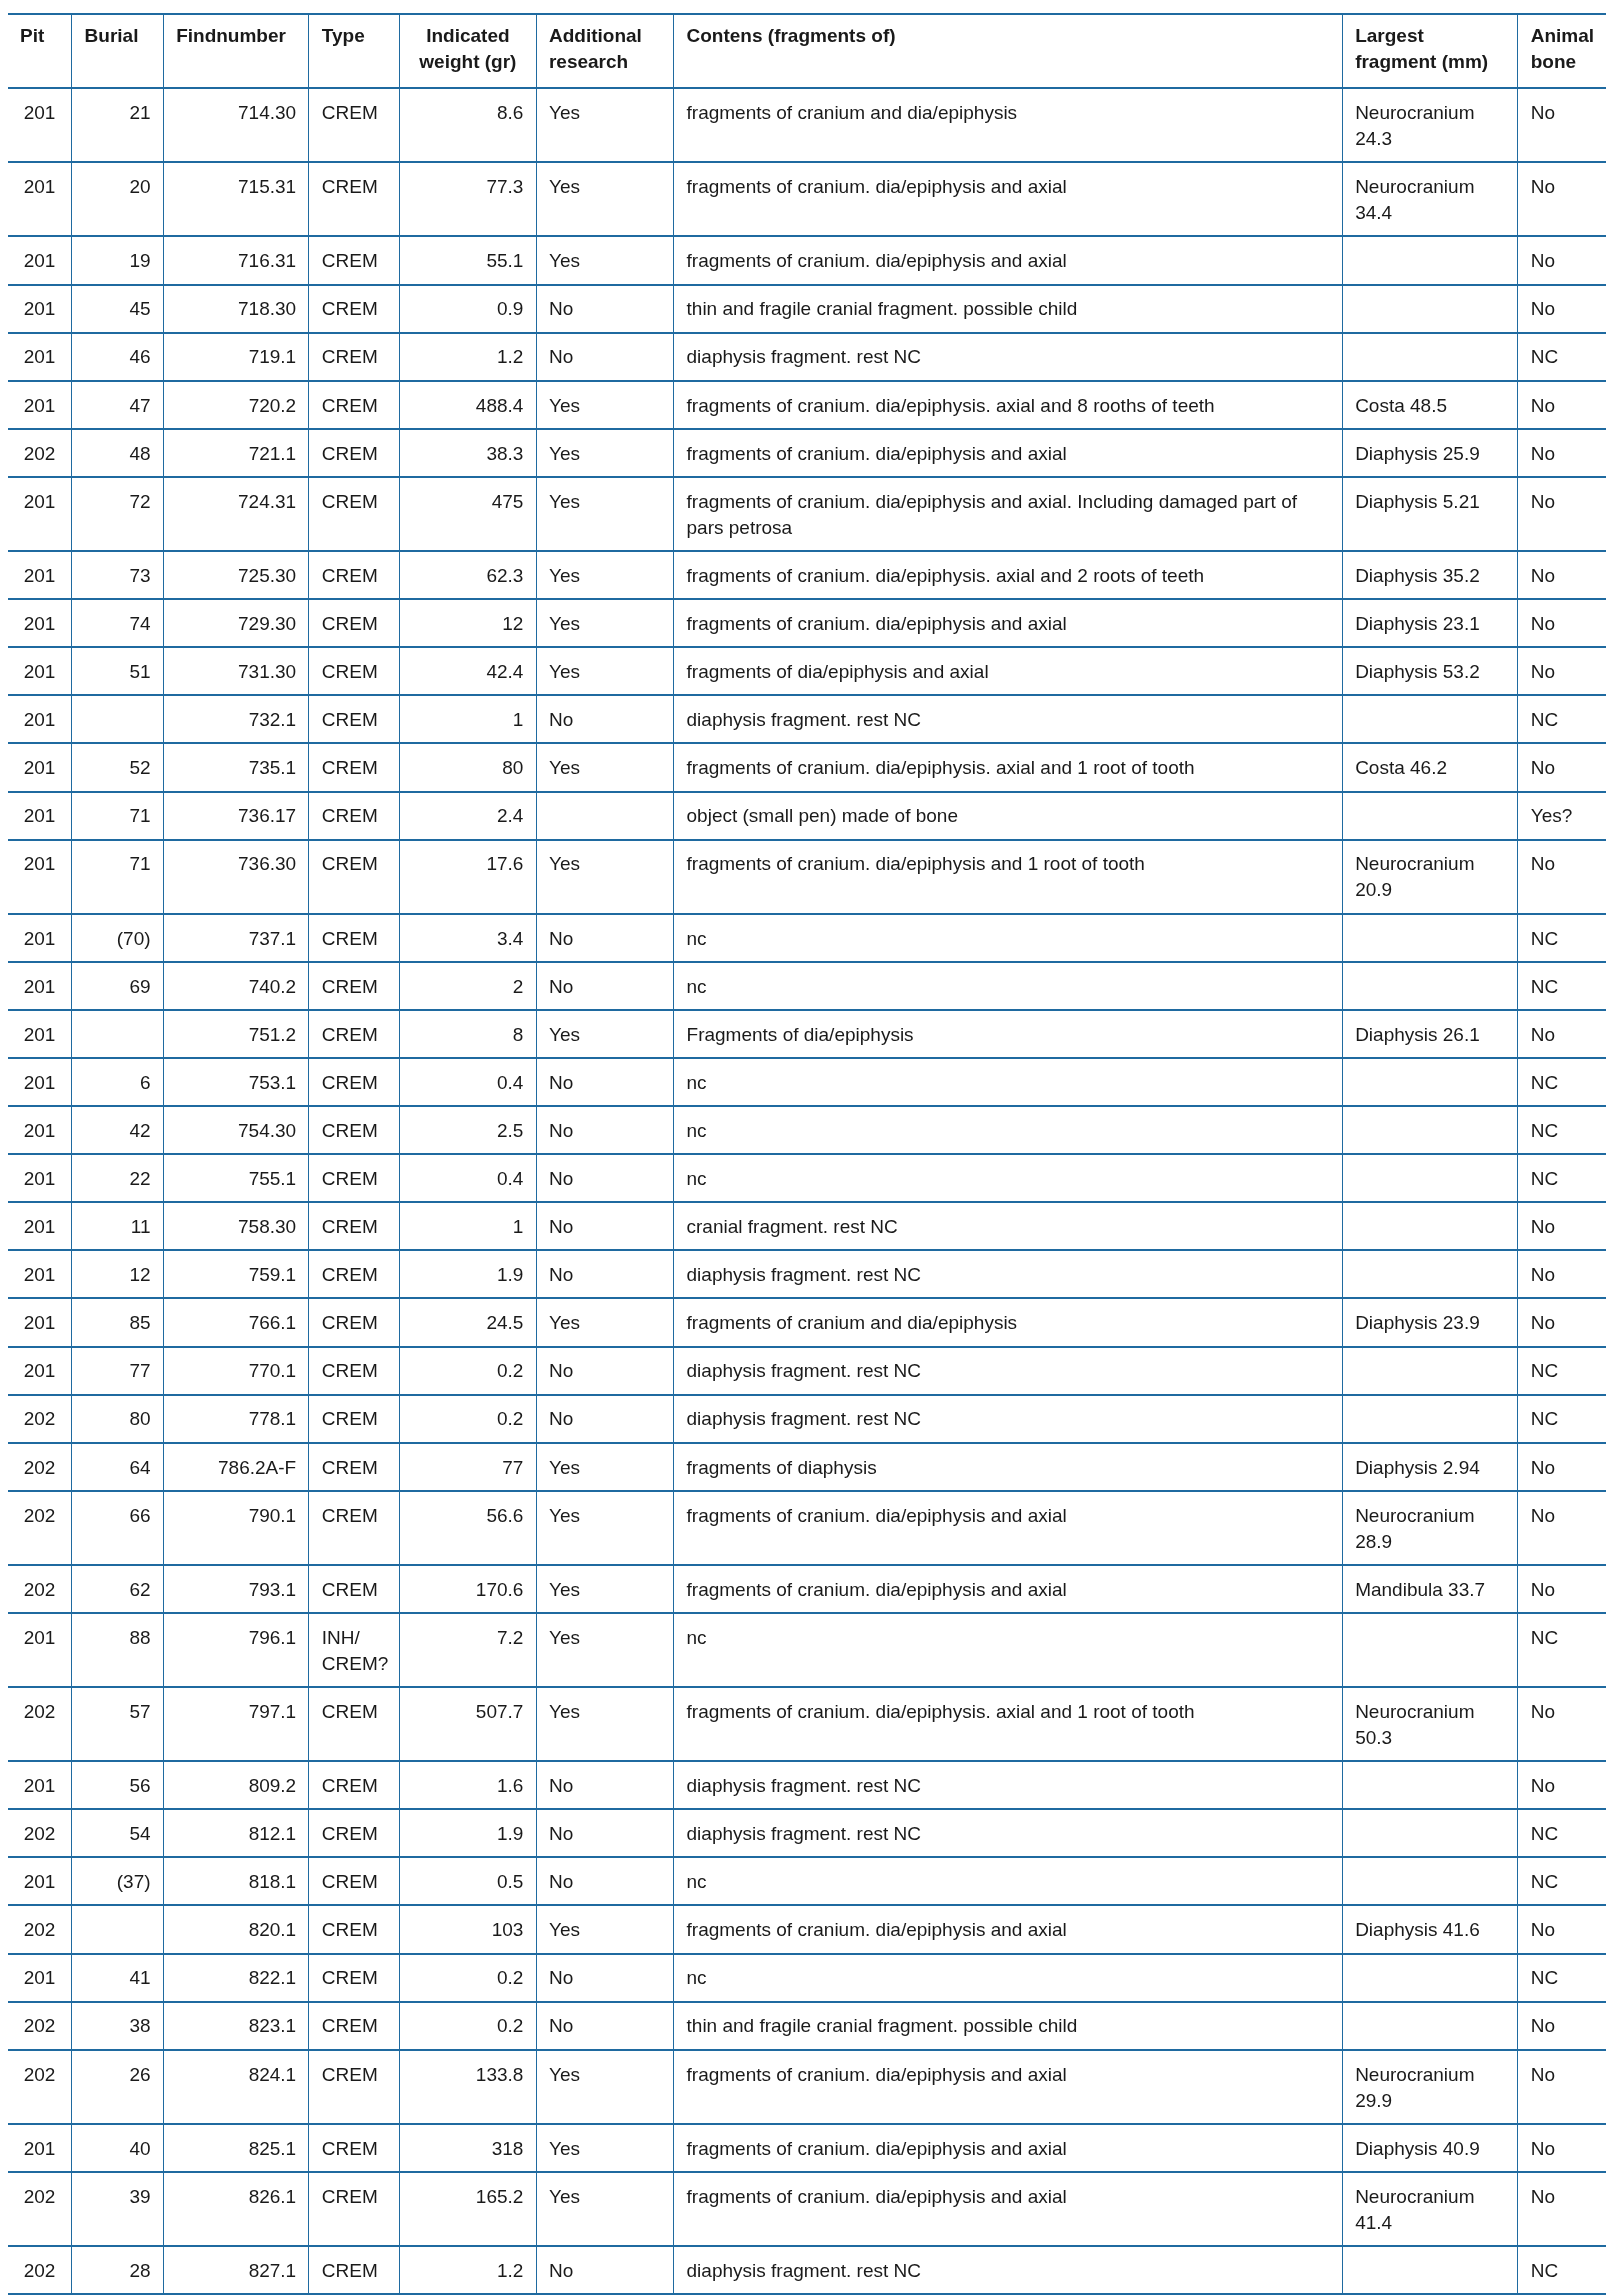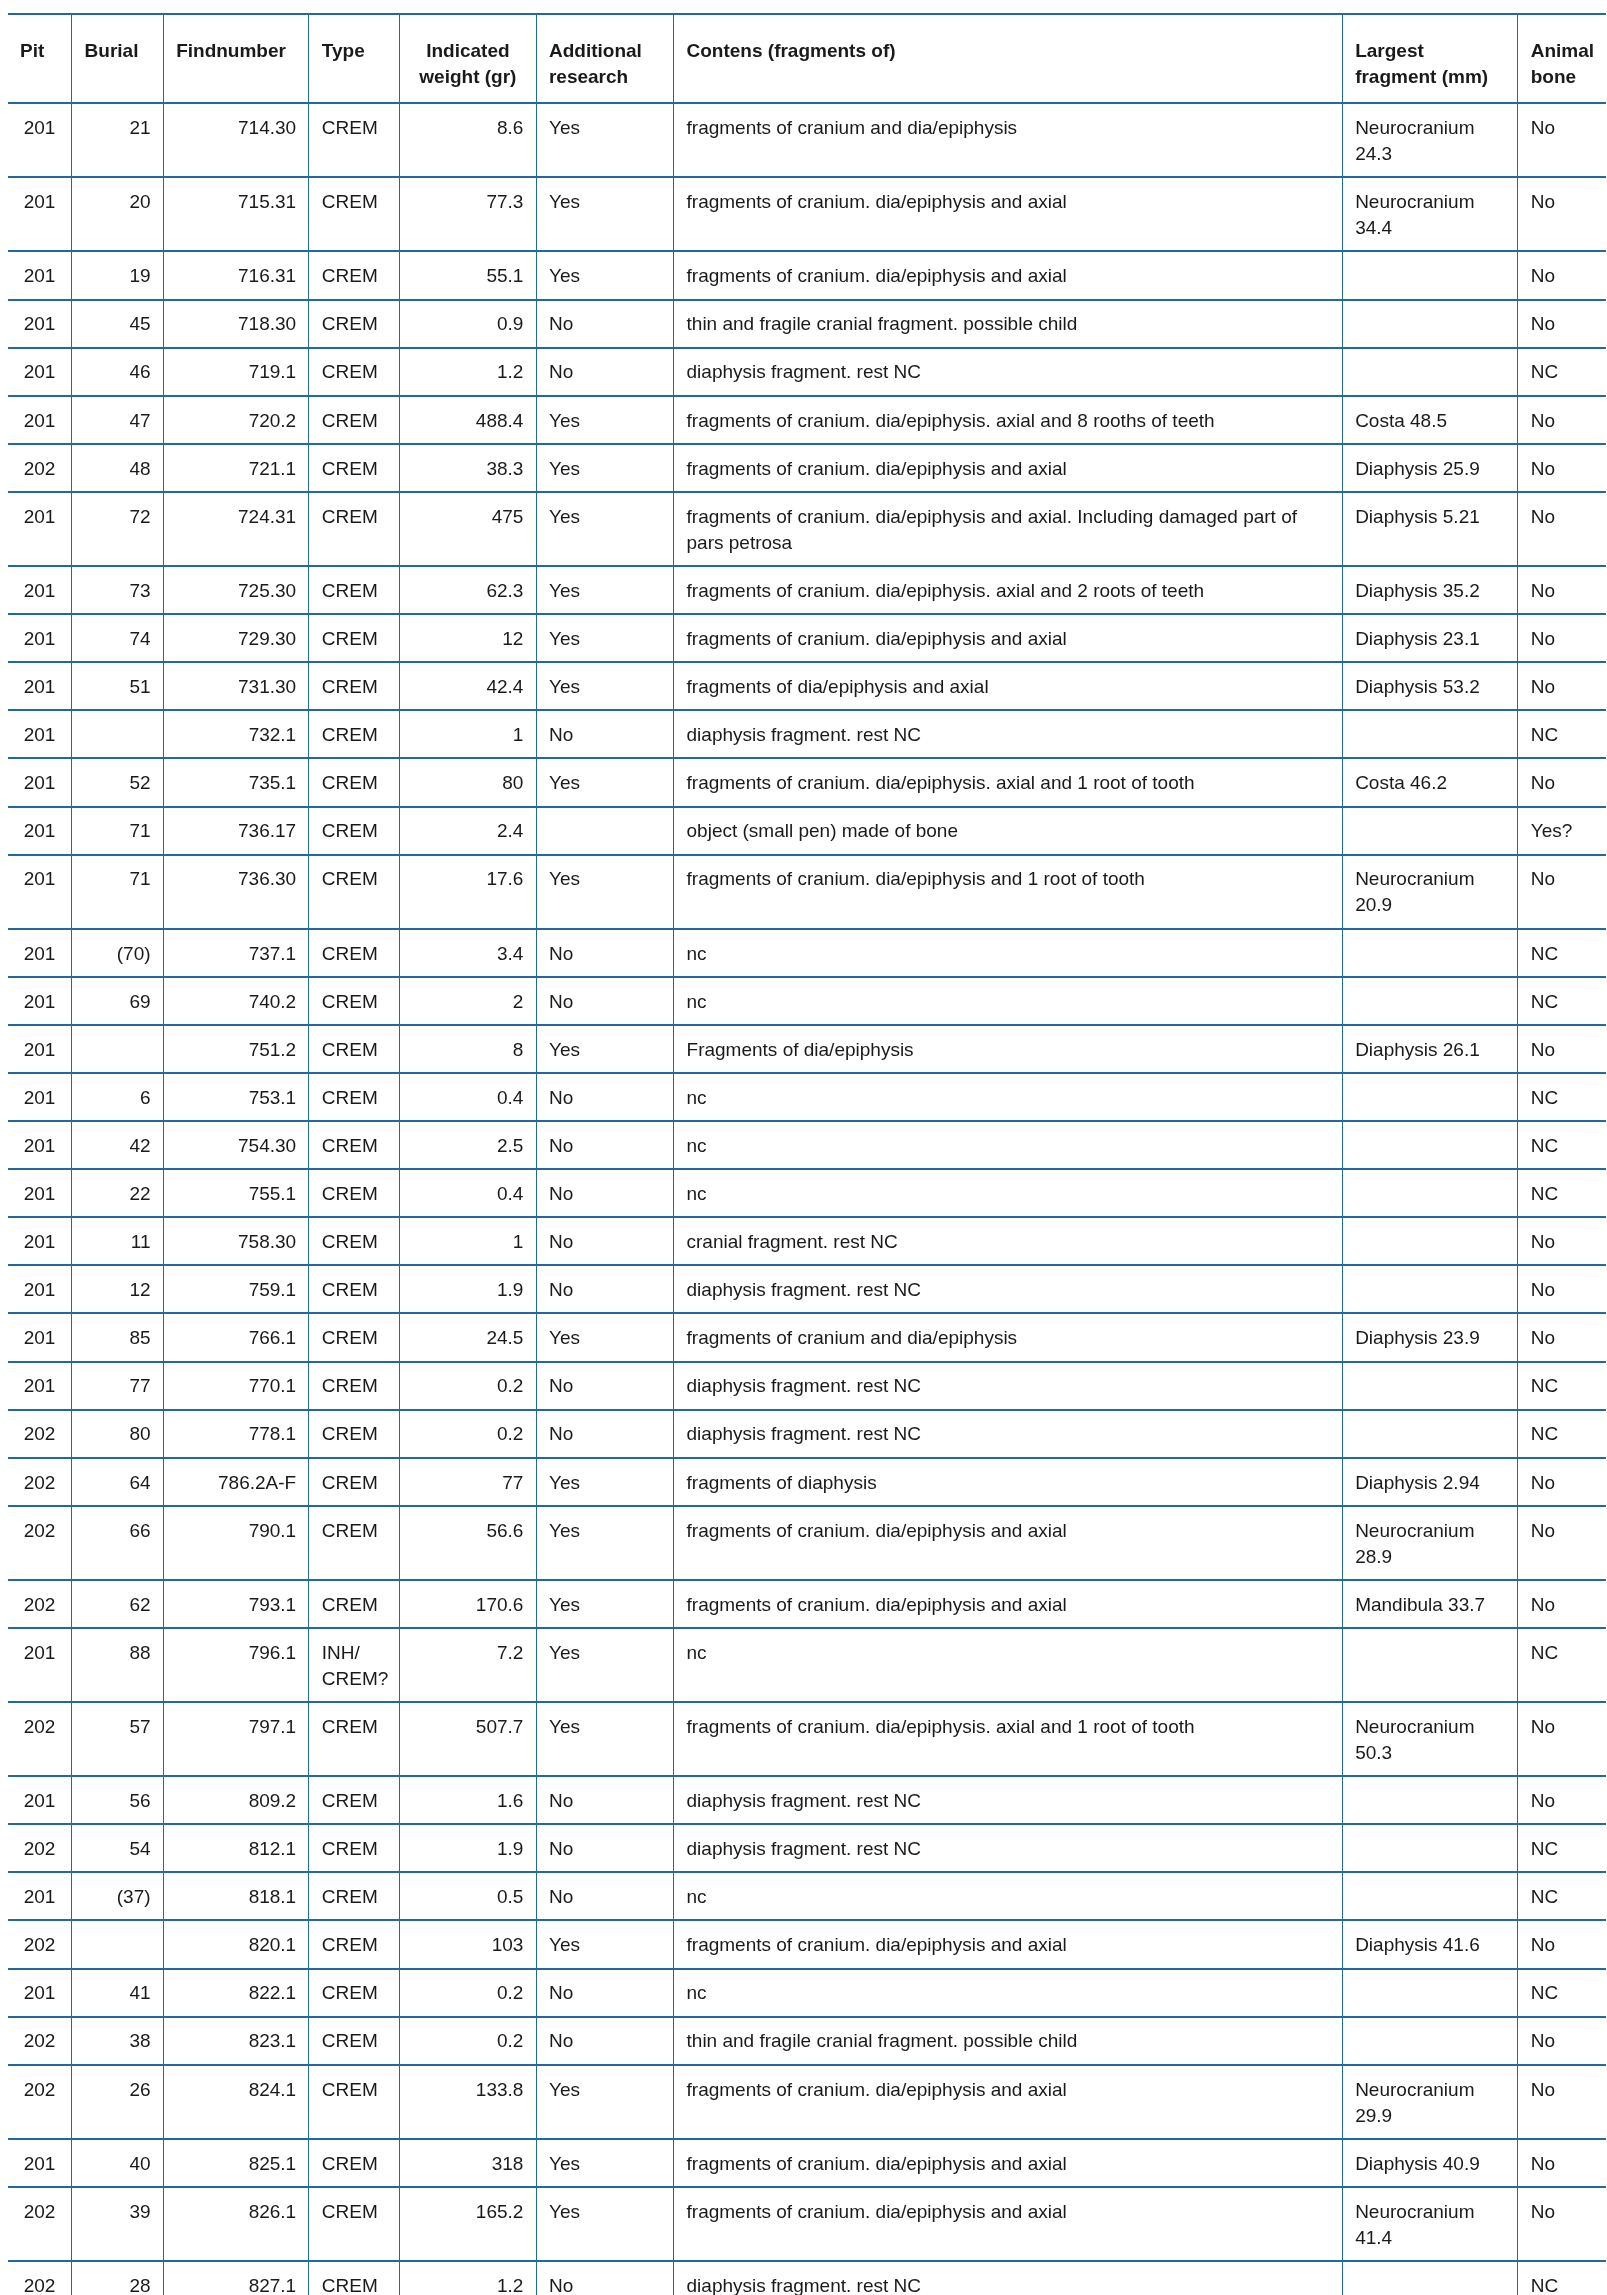--- a/index.html
+++ b/index.html
@@ -2,21 +2,21 @@
 <html style="font-size:12.3px"><head>
 <meta charset="utf-8">
 <style>
   html, body { margin: 0; padding: 0; background: #ffffff; }
   body { width: 1608px; height: 2295px; overflow: hidden; font-family: "Liberation Sans", sans-serif; color: #1a1a1a; }
   .wrap { position: absolute; left: 7.7px; top: 13px; width: 1592px; }
   table { border-collapse: collapse; width: 1592px; table-layout: fixed; font-size: 19px; line-height: 26px; }
   th, td { padding: 10.8px 12.3px 9.3px 12.3px; vertical-align: top; border-top: 2.3px solid #1f6aa0; border-bottom: 2.3px solid #1f6aa0; border-left: 1.5px solid #1f6aa0; border-right: 1.5px solid #1f6aa0; }
   th:first-child, td:first-child { border-left: none; }
   th:last-child, td:last-child { border-right: none; }
-  th { font-weight: bold; text-align: left; padding-top: 23px; padding-bottom: 12.3px; }
+  th { font-weight: bold; text-align: left; padding-top: 8px; padding-bottom: 12.3px; }
   td.num { text-align: right; }
   td.pit { text-align: center; margin-top: 13px; }
   th.c-pit { width: 39px; }
   th.c-bur { width: 66px; }
   th.c-find { width: 120px; }
   th.c-type { width: 65px; }
   th.c-wt { width: 111px; text-align: center; }
   th.c-add { width: 112px; margin-top: 48px; }
   th.c-cont { width: 643px; margin-top: 12px; }
   th.c-large { width: 150px; }

